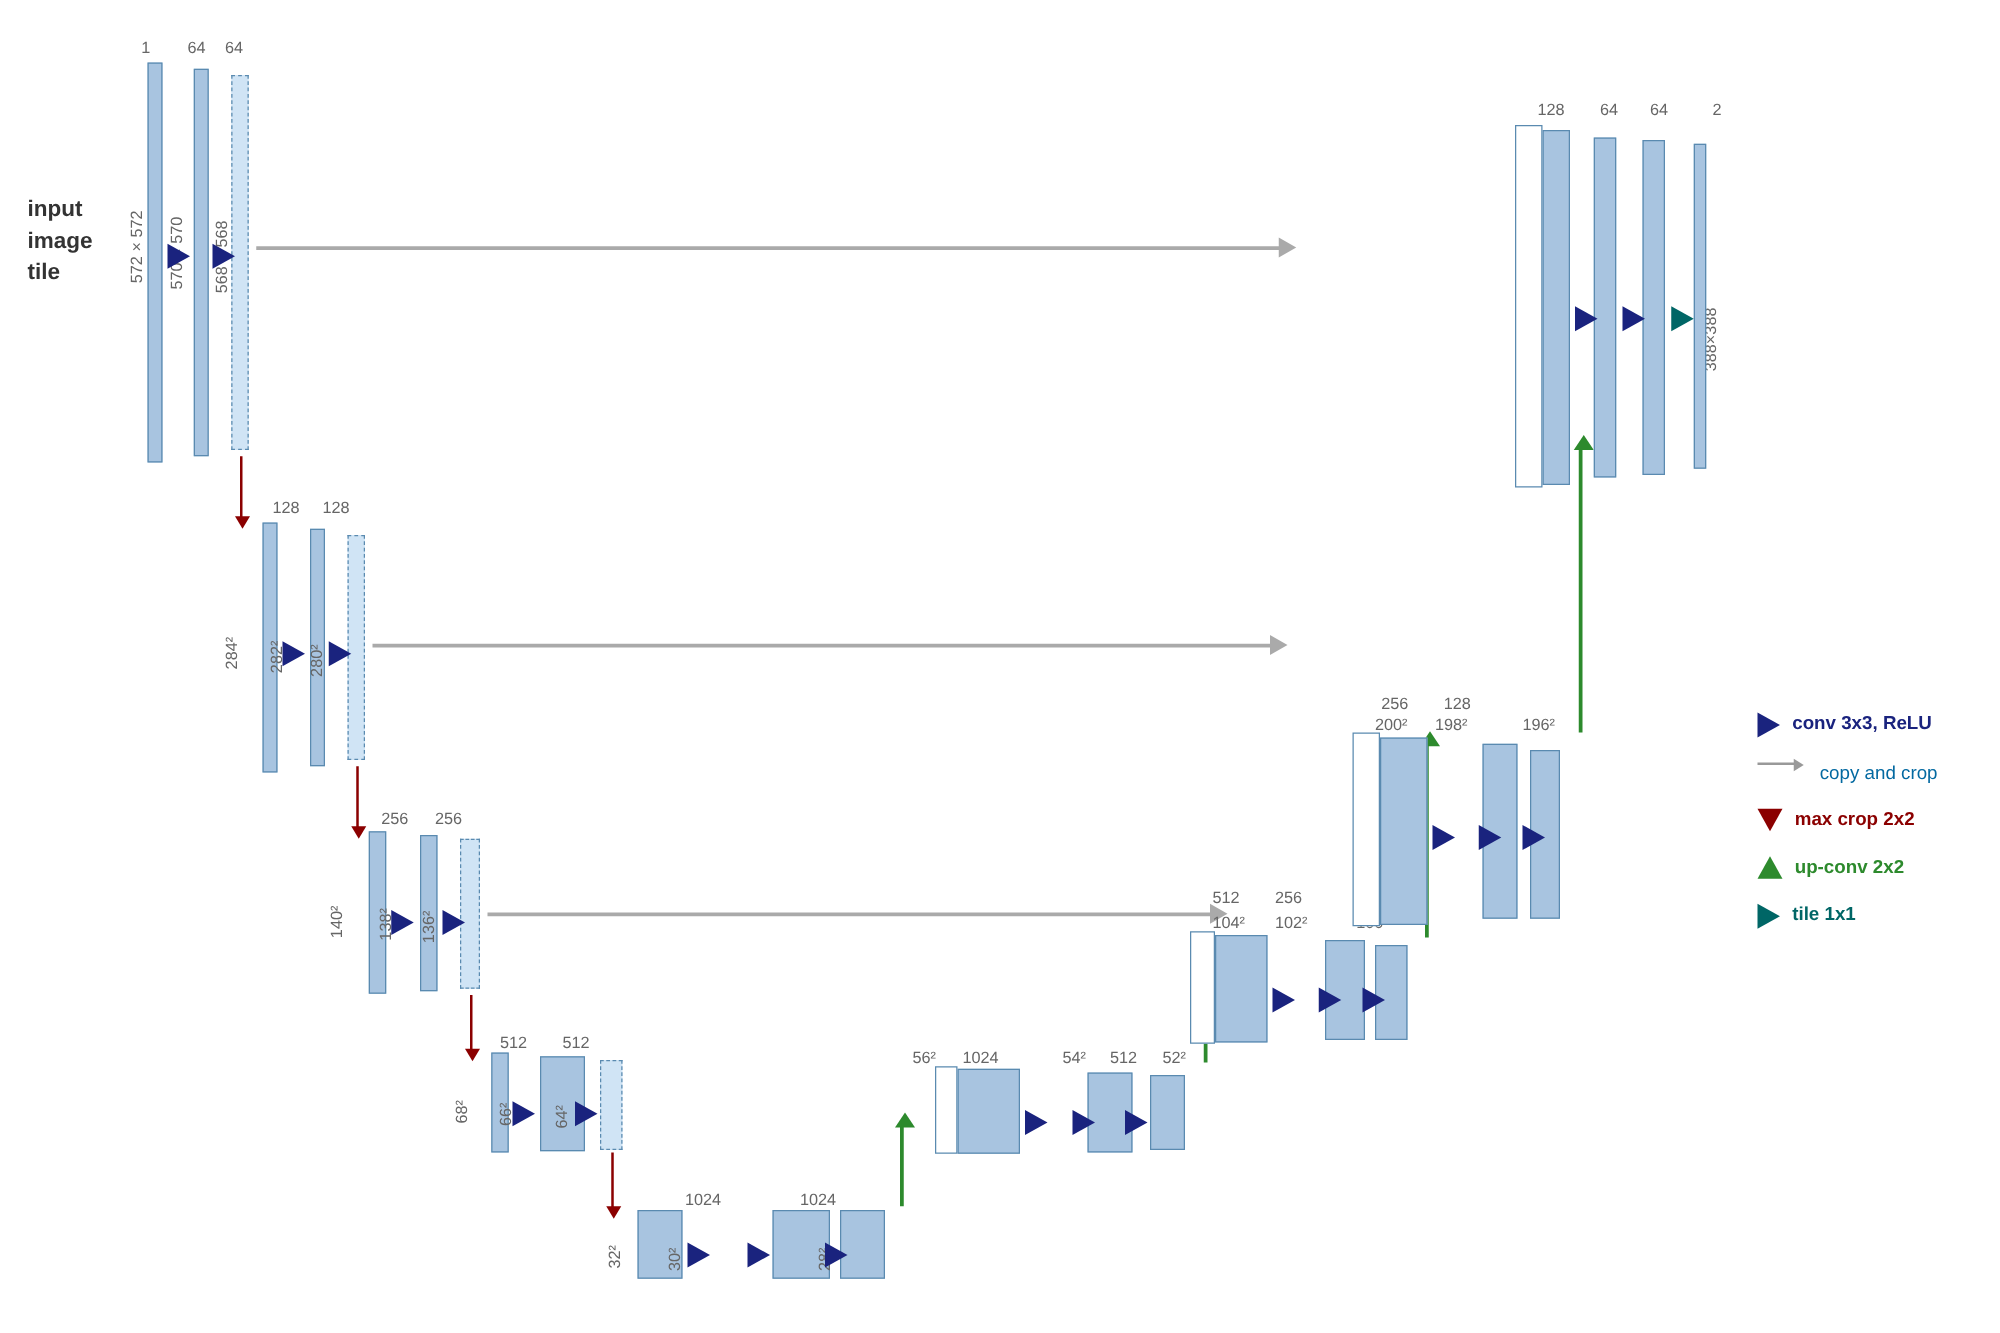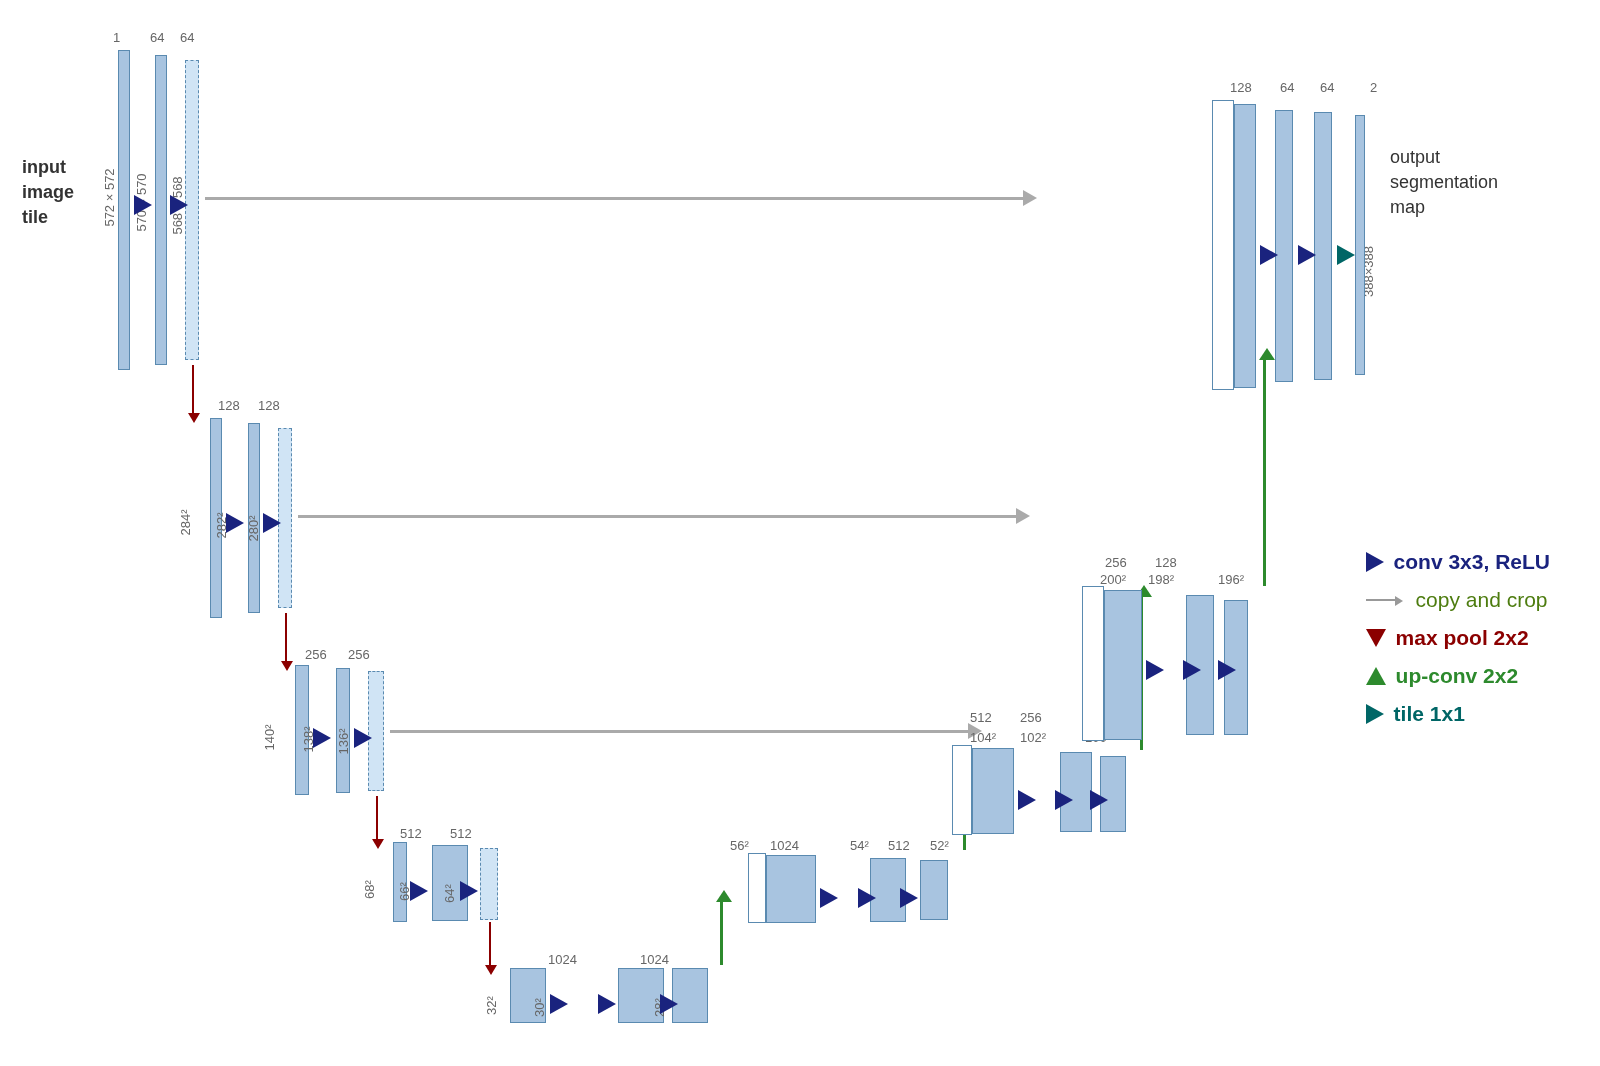--- a/index.html
+++ b/index.html
@@ -88,23 +88,24 @@
       border-left: 18px solid #006666;
     }
     
     .legend {
       position: absolute;
       right: 50px;
       top: 550px;
     }
     .legend-item {
       display: flex;
-      align-items: center;
+      align-items: flex-start;
       margin-bottom: 14px;
-      font-size: 21px;
+      font-size: 15px;
+      margin-top: 20px;
     }
     .legend-arrow-navy {
       display: inline-block;
       width: 0; height: 0;
       border-top: 10px solid transparent;
       border-bottom: 10px solid transparent;
       border-left: 18px solid #1a237e;
       margin-right: 10px;
     }
     .legend-arrow-gray {
@@ -144,21 +145,21 @@
     }
     .legend-arrow-teal {
       display: inline-block;
       width: 0; height: 0;
       border-top: 10px solid transparent;
       border-bottom: 10px solid transparent;
       border-left: 18px solid #006666;
       margin-right: 10px;
     }
     .text-navy { color: #1a237e; font-weight: bold; }
-    .text-gray { color: #4d7c0f; }
+    .text-gray { color: #0369a1; }
     .text-red { color: #8b0000; font-weight: bold; }
     .text-green { color: #2d8a2d; font-weight: bold; }
     .text-teal { color: #006666; font-weight: bold; }
     
     
     .copy-arrow {
       position: absolute;
       height: 3px;
       background: #aaa;
     }
@@ -333,34 +334,33 @@
   <div class="fmap" style="left:1275px; top:110px; width:18px; height:272px;"></div>
   <div class="fmap" style="left:1314px; top:112px; width:18px; height:268px;"></div>
   <div class="fmap" style="left:1355px; top:115px; width:10px; height:260px;"></div>
 
   <div class="conv-arrow" style="left:1260px; top:245px;"></div>
   <div class="conv-arrow" style="left:1298px; top:245px;"></div>
   <div class="conv1x1-arrow" style="left:1337px; top:245px;"></div>
 
   <div style="position:absolute; left:22px; top:155px; font-size:18px; color:#333; line-height:1.4; font-weight:bold;">input<br>image<br>tile</div>
 
-  <div style="position:absolute; left:1390px; top:145px; font-size:18px; color:#333; line-height:1.4;">output<br>segmentation<br>map</div>
 
   <div class="legend">
     <div class="legend-item">
       <span class="legend-arrow-navy"></span>
       <span class="text-navy">conv 3x3, ReLU</span>
     </div>
     <div class="legend-item">
       <span class="legend-arrow-gray"></span>
       <span class="text-gray" style="margin-left:10px;">copy and crop</span>
     </div>
     <div class="legend-item">
       <span class="legend-arrow-red"></span>
-      <span class="text-red">max pool 2x2</span>
+      <span class="text-red">max crop 2x2</span>
     </div>
     <div class="legend-item">
       <span class="legend-arrow-green"></span>
       <span class="text-green">up-conv 2x2</span>
     </div>
     <div class="legend-item">
       <span class="legend-arrow-teal"></span>
       <span class="text-teal">tile 1x1</span>
     </div>
   </div>

